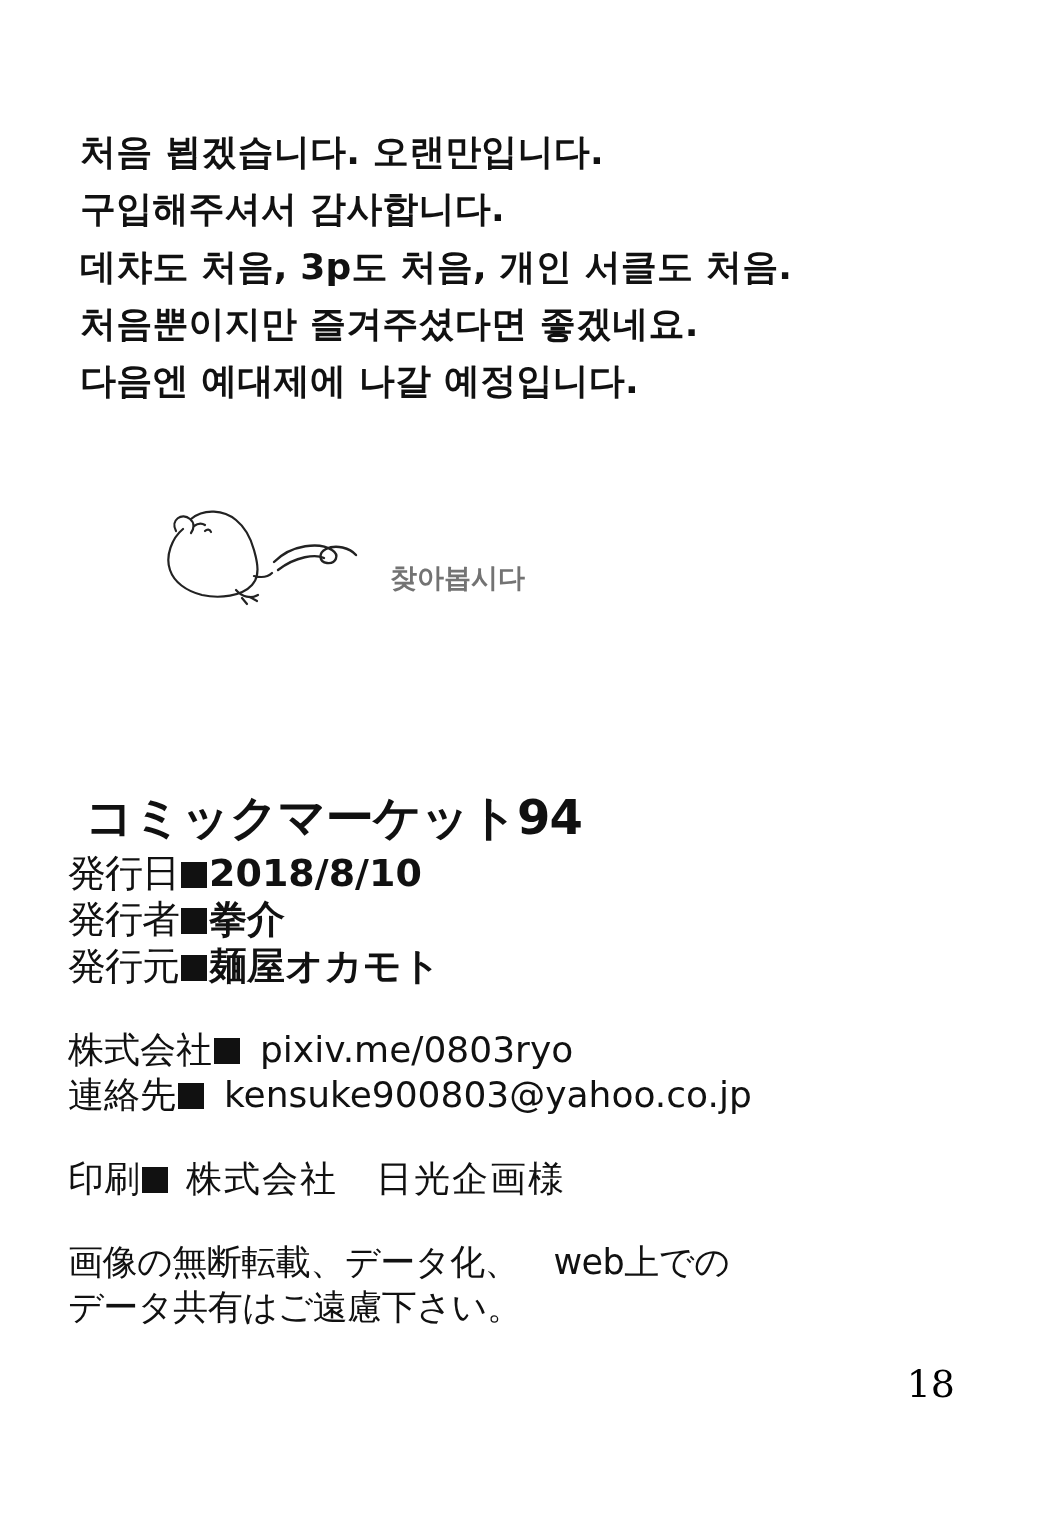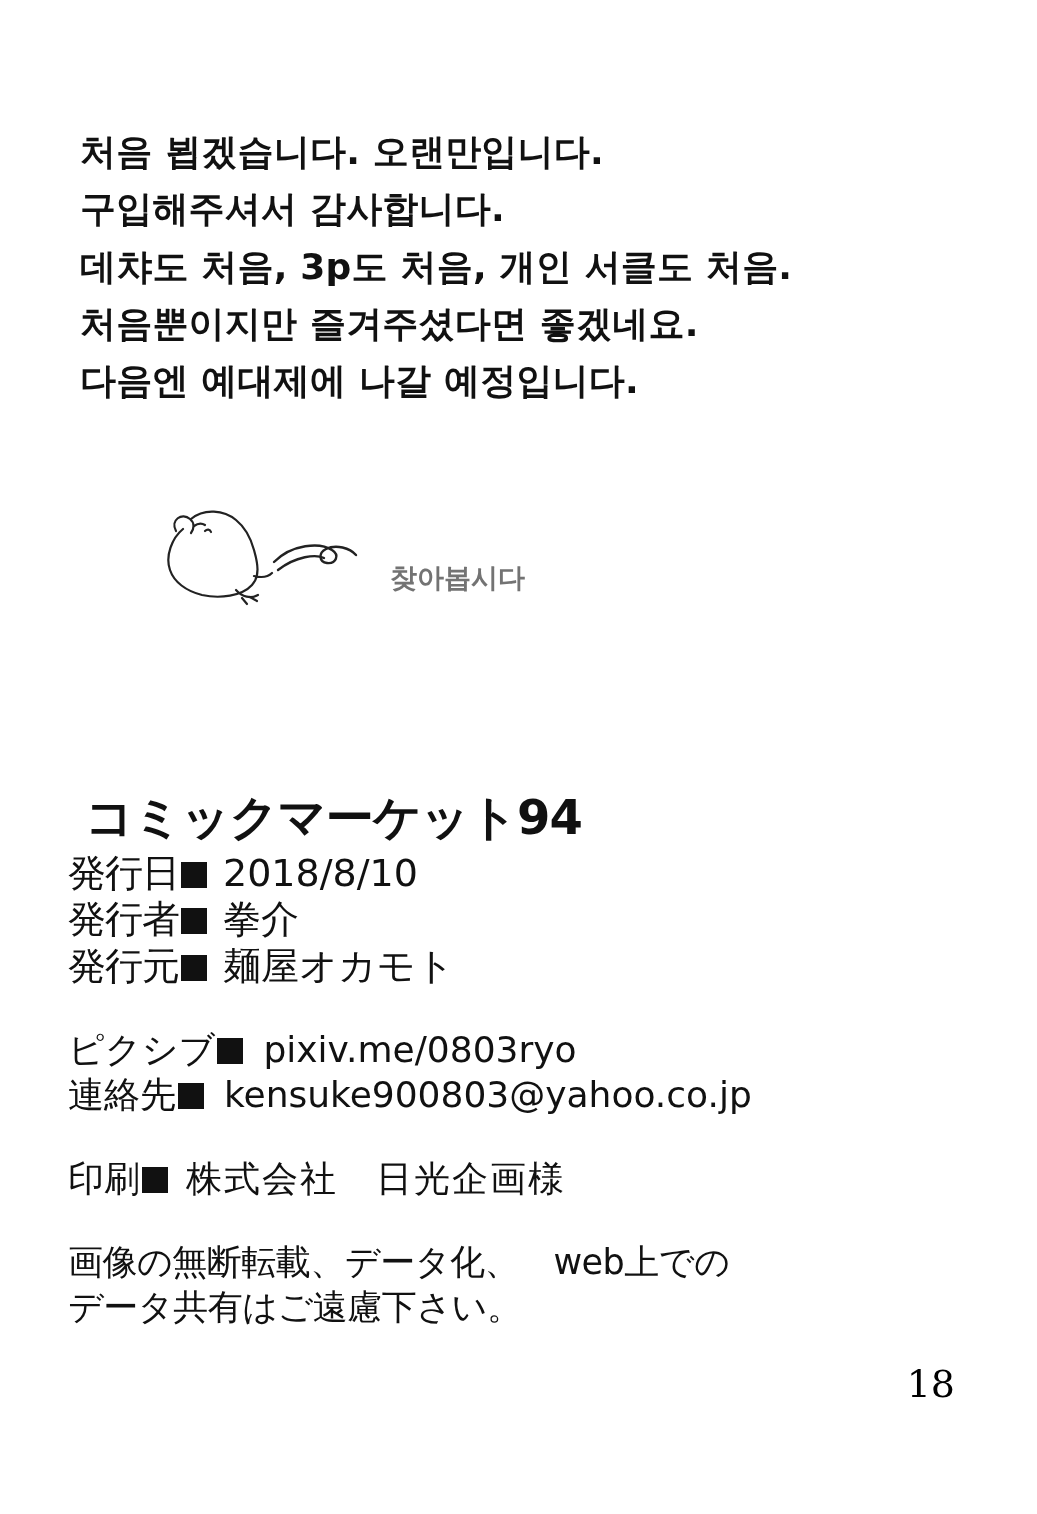--- a/index.html
+++ b/index.html
@@ -86,22 +86,23 @@
   }
   .sq {
     display: inline-block;
     width: 26px;
     height: 26px;
     background: #111111;
     vertical-align: -2px;
     margin: 0 2px;
   }
   .credit-line .val {
-    margin-left: 14px;
+    margin-left: 0;
     letter-spacing: 0px;
+    font-weight: bold;
   }
 
   .group-gap {
     height: 38px;
   }
 
   .contact-line {
     font-size: 36px;
     line-height: 1.26;
     white-space: nowrap;
@@ -195,21 +196,21 @@
     <div class="credit-line">
       <span class="lbl">発行者</span><span class="sq"></span><span class="val">拳介</span>
     </div>
     <div class="credit-line">
       <span class="lbl">発行元</span><span class="sq"></span><span class="val">麺屋オカモト</span>
     </div>
 
     <div class="group-gap"></div>
 
     <div class="contact-line">
-      <span class="lbl">ピクシブ</span><span class="sq"></span><span class="val">pixiv.me/0803ryo</span>
+      <span class="lbl">株式会社</span><span class="sq"></span><span class="val">pixiv.me/0803ryo</span>
     </div>
     <div class="contact-line">
       <span class="lbl">連絡先</span><span class="sq"></span><span class="val">kensuke900803@yahoo.co.jp</span>
     </div>
 
     <div class="group-gap"></div>
 
     <div class="print-line">
       <span class="lbl">印刷</span><span class="sq"></span><span class="val">株式会社　日光企画様</span>
     </div>

